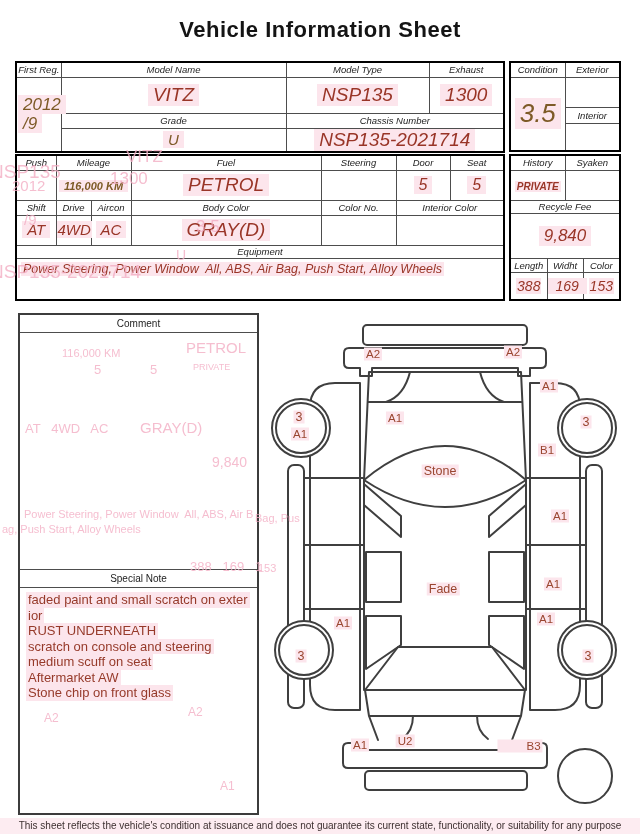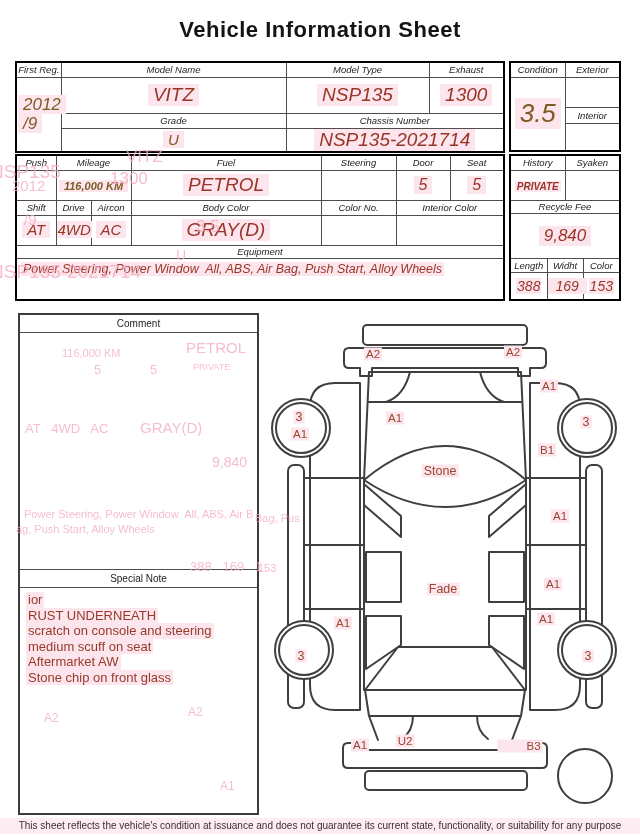--- a/index.html
+++ b/index.html
@@ -183,20 +183,21 @@
       <td colspan="2"><span class="hl vred fs14" style="padding:0 1px">153</span></td>
     </tr>
   </tbody>
     </table>
 
   <div class="cbox">
     <div class="boxhead bb">Comment</div>
     <div class="commentarea"></div>
     <div class="boxhead bt bb">Special Note</div>
     <div class="notearea" id="note-lines">
+        <div><span class="hl">faded paint and small scratch on exter</span></div>
         <div><span class="hl">ior</span></div>
         <div><span class="hl">RUST UNDERNEATH</span></div>
         <div><span class="hl">scratch on console and steering</span></div>
         <div><span class="hl">medium scuff on seat</span></div>
         <div><span class="hl">Aftermarket AW</span></div>
         <div><span class="hl">Stone chip on front glass</span></div>
       </div>
   </div>
 
   <div class="diagram">
@@ -287,21 +288,21 @@
       <span class="ghost" style="left: -10px; top: 262px; font-size: 19px;">NSP135-2021714</span>
       <span class="ghost" style="left: 62px; top: 347px; font-size: 11px;">116,000 KM</span>
       <span class="ghost" style="left: 94px; top: 363px; font-size: 13px;">5</span>
       <span class="ghost" style="left: 150px; top: 363px; font-size: 13px;">5</span>
       <span class="ghost" style="left: 186px; top: 340px; font-size: 15px;">PETROL</span>
       <span class="ghost" style="left: 193px; top: 363px; font-size: 9px;">PRIVATE</span>
       <span class="ghost" style="left: 25px; top: 422px; font-size: 13px;">AT   4WD   AC</span>
       <span class="ghost" style="left: 140px; top: 420px; font-size: 15px;">GRAY(D)</span>
       <span class="ghost" style="left: 212px; top: 455px; font-size: 14px;">9,840</span>
       <span class="ghost" style="left: 24px; top: 508px; font-size: 11px;">Power Steering, Power Window  All, ABS, Air B</span>
-      <span class="ghost" style="left: 16px; top: 523px; font-size: 11px;">ag, Push Start, Alloy Wheels</span>
+      <span class="ghost" style="left: 2px; top: 523px; font-size: 11px;">ag, Push Start, Alloy Wheels</span>
       <span class="ghost" style="left: 255px; top: 512px; font-size: 11px;">Bag, Pus</span>
       <span class="ghost" style="left: 258px; top: 562px; font-size: 11px;">153</span>
       <span class="ghost" style="left: 190px; top: 560px; font-size: 13px;">388   169   1</span>
       <span class="ghost" style="left: 44px; top: 712px; font-size: 12px;">A2</span>
       <span class="ghost" style="left: 188px; top: 706px; font-size: 12px;">A2</span>
       <span class="ghost" style="left: 220px; top: 780px; font-size: 12px;">A1</span>
     </div>
 
   <div class="footer">This sheet reflects the vehicle's condition at issuance and does not guarantee its current state, functionality, or suitability for any purpose</div>
 

